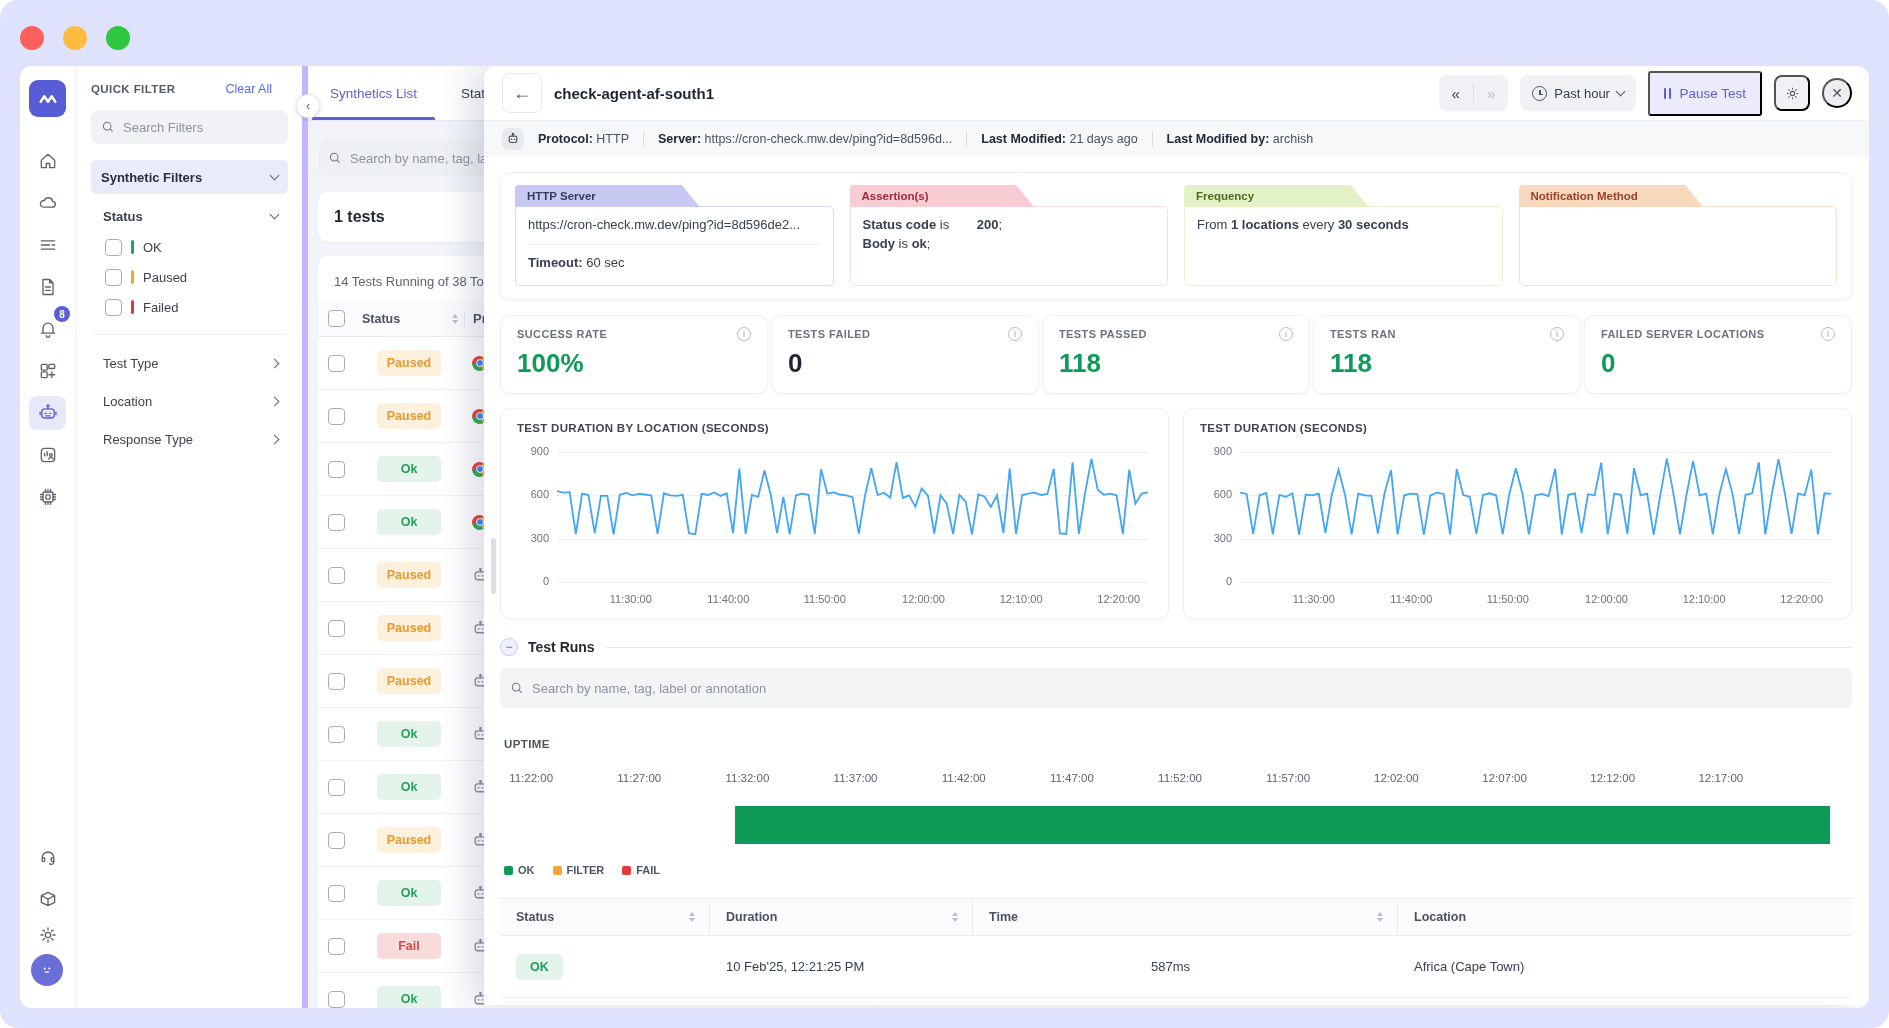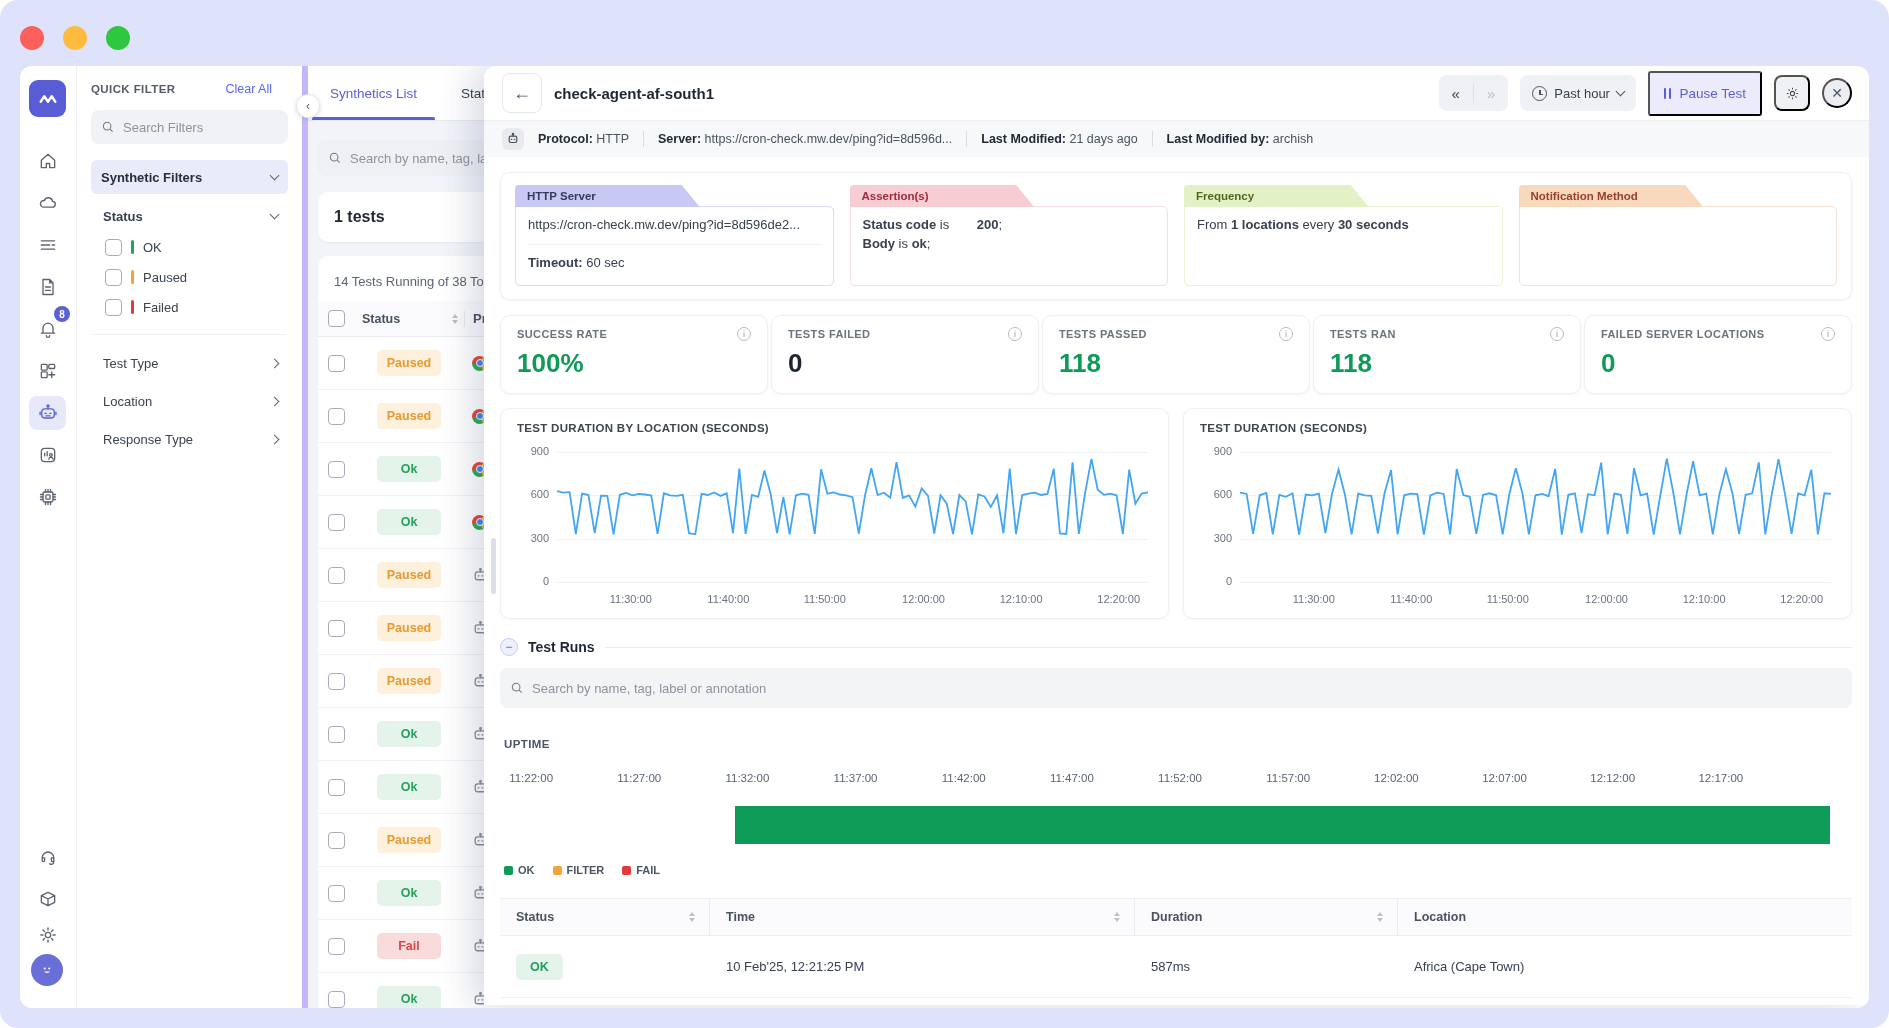--- a/index.html
+++ b/index.html
@@ -863,34 +863,34 @@
 
       <div class="runs-table">
         <div class="rt-head">
           <span class="rt-c rt-c1">
               <span>Status</span>
               <span class="sort" style="margin-left:auto;margin-right:10px">
                 <i class="up"></i>
                 <i class="dn"></i>
               </span>
             </span>
+          <span class="rt-c rt-c3">
+              <span>Duration</span>
+              <span class="sort" style="margin-left:auto;margin-right:10px">
+                <i class="up"></i>
+                <i class="dn"></i>
+              </span>
+            </span>
           <span class="rt-c rt-c2">
               <span>Time</span>
               <span class="sort" style="margin-left:auto;margin-right:10px">
                 <i class="up"></i>
                 <i class="dn"></i>
               </span>
             </span>
-          <span class="rt-c rt-c3">
-              <span>Duration</span>
-              <span class="sort" style="margin-left:auto;margin-right:10px">
-                <i class="up"></i>
-                <i class="dn"></i>
-              </span>
-            </span>
           <span class="rt-c rt-c4">
               <span>Location</span>
             </span>
         </div>
         <div>
         <div class="rt-row">
           <span class="rt-c rt-c1">
                 <span class="ok-badge">OK</span>
               </span>
           <span class="rt-c rt-c2">10 Feb'25, 12:21:25 PM</span>

